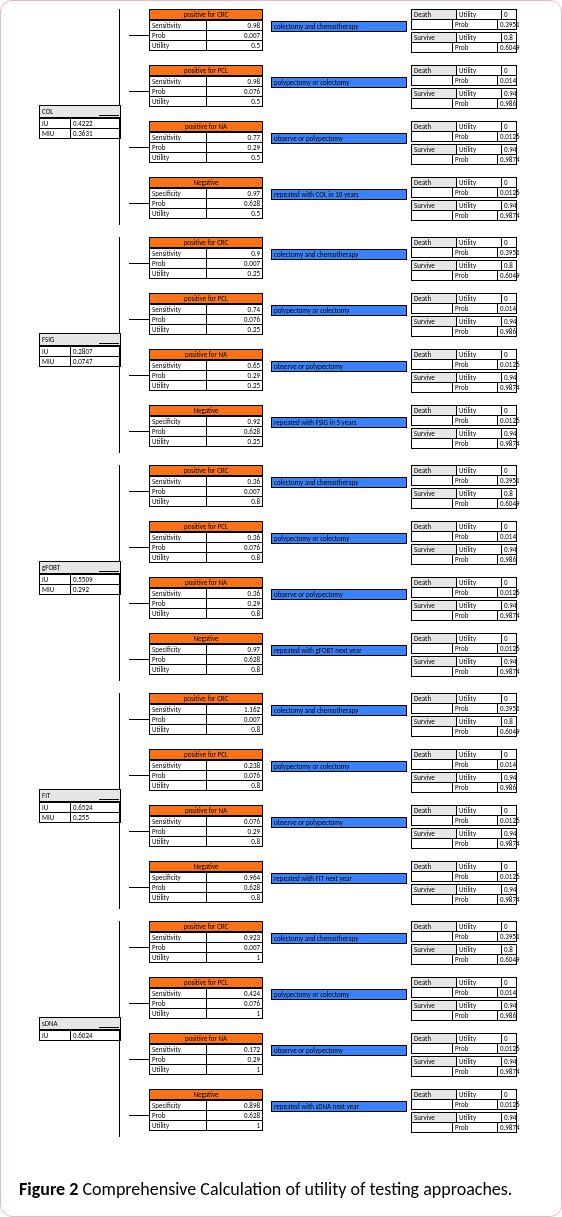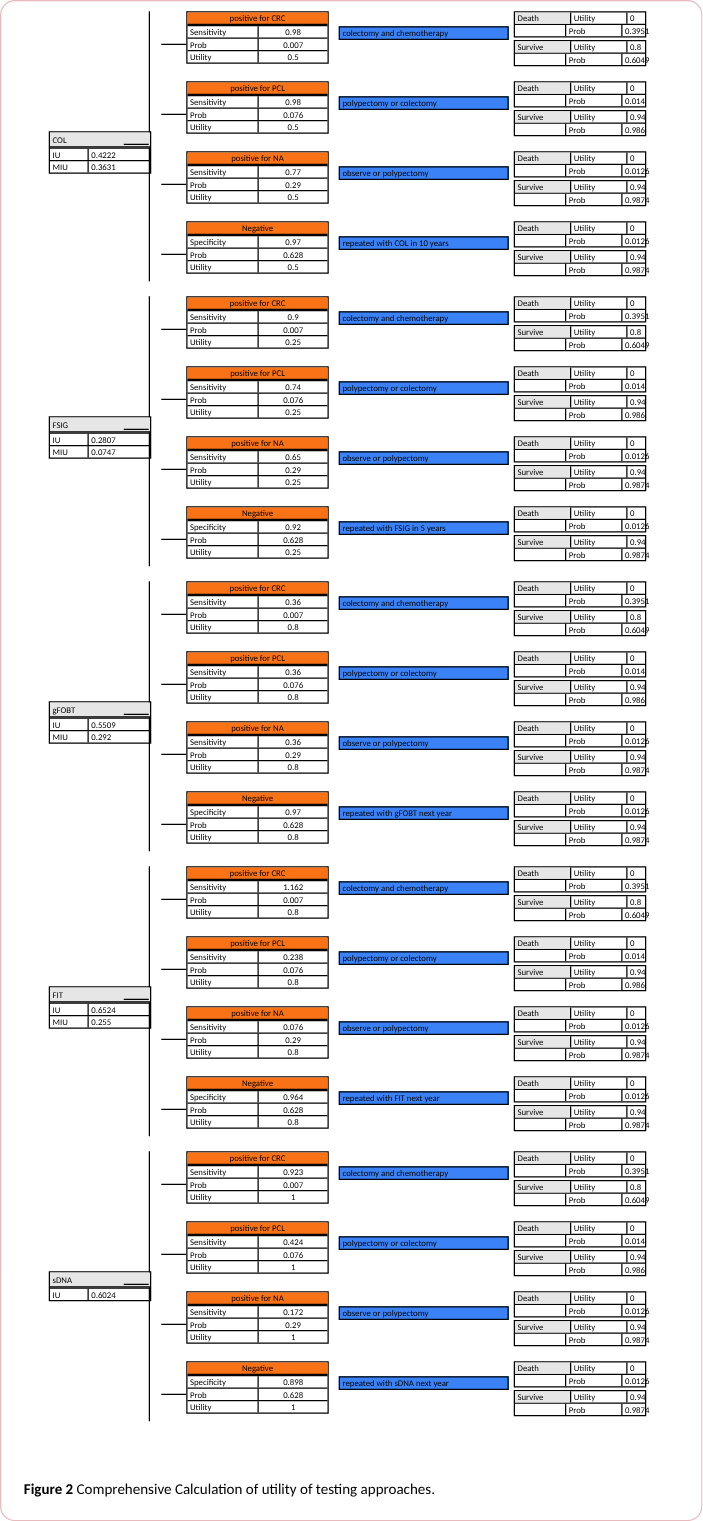--- a/index.html
+++ b/index.html
@@ -13,37 +13,37 @@
   .root-box .row span{padding:0 2px}
   .root-box .row .k{flex:0 0 26px;border-right:1px solid #000}
   .root-box .row .v{flex:1;text-align:left}
   .branches{margin-left:140px}
   .branch{position:relative;margin-bottom:2px;height:54px}
   .cond{position:absolute;left:0;top:0;width:112px;border:1px solid #000}
   .cond .hdr{background:#f97316;border-bottom:1px solid #000;padding:0 2px;text-align:center}
   .cond .row{display:flex;border-top:1px solid #000}
   .cond .row:first-of-type{border-top:none}
   .cond .row .k{flex:0 0 52px;border-right:1px solid #000;padding:0 2px}
-  .cond .row .v{flex:1;text-align:center;padding:0 2px}
+  .cond .row .v{flex:1;text-align:right;padding:0 2px}
   .action{position:absolute;left:122px;top:12px;width:130px;background:#3b82f6;border:1px solid #000;padding:0 2px;font-size:7px}
   .outcomes{position:absolute;left:262px;top:0;width:106px}
   .oc{border:1px solid #000;margin-bottom:2px}
   .oc .hdr-row{display:flex}
   .oc .hdr-row .lab{flex:0 0 40px;background:#e6e6e6;border-right:1px solid #000;padding:0 2px}
   .oc .hdr-row .k{flex:0 0 40px;border-right:1px solid #000;padding:0 2px}
   .oc .hdr-row .v{flex:1;text-align:left;padding:0 2px}
   .oc .sub-row{display:flex;border-top:1px solid #000}
   .oc .sub-row .sp{flex:0 0 40px;border-right:1px solid #000}
   .oc .sub-row .k{flex:0 0 40px;border-right:1px solid #000;padding:0 2px}
   .oc .sub-row .v{flex:1;padding:0 2px}
   
   .branch::before{content:"";position:absolute;left:-20px;top:26px;width:20px;border-top:1px solid #000}
   .root-block::before{content:"";position:absolute;left:110px;top:0;bottom:6px;border-left:1px solid #000}
   .root-block .root-connect{position:absolute;left:90px;width:20px;border-top:1px solid #000}
-  .caption{position:absolute;left:18px;right:22px;bottom:16px;font-size:12px;line-height:1.25}
+  .caption{position:absolute;left:18px;right:22px;bottom:16px;font-size:18px;line-height:1.25}
   .caption b{font-weight:700}
 </style>
 </head>
 <body>
 
 <div class="page">
   <div class="tree" id="tree">
       <div class="root-block">
         <div class="root-box" style="top: 96px;">
           <div class="hdr">COL</div>

